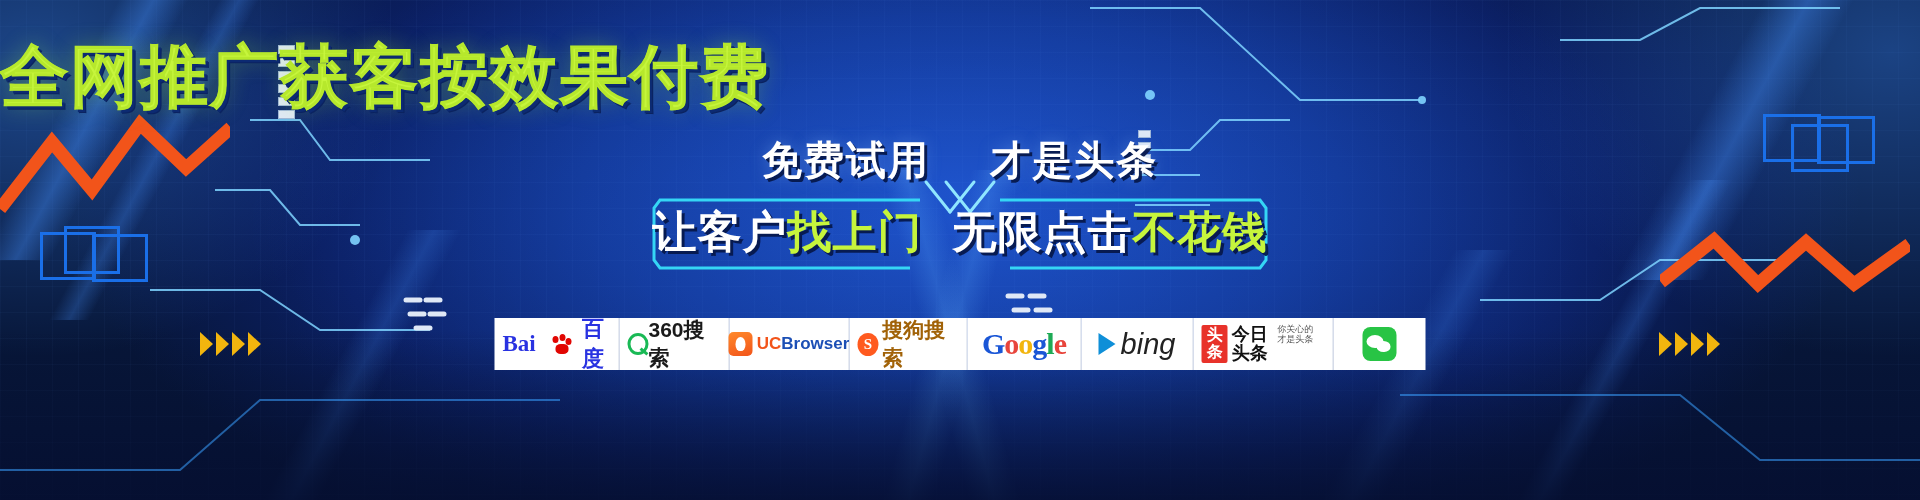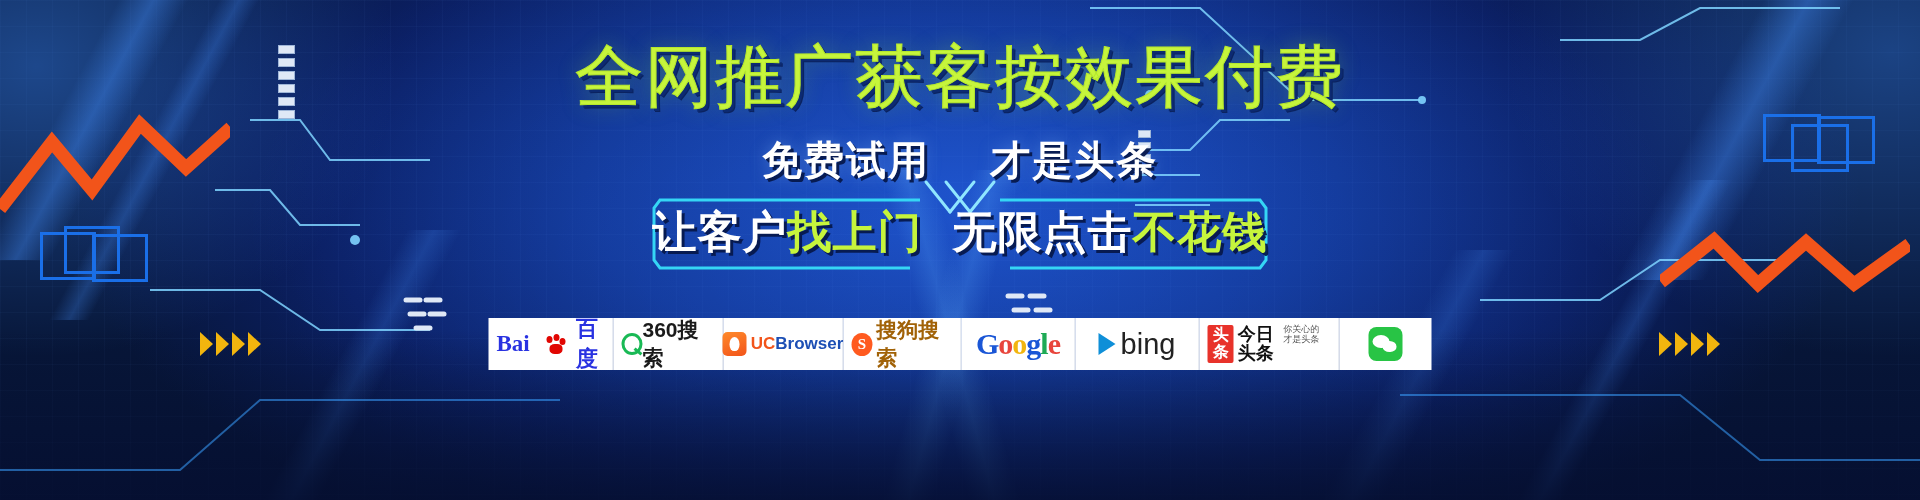--- a/index.html
+++ b/index.html
@@ -56,23 +56,22 @@
 
   
   .rects{ position:absolute; }
   .rects u{ position:absolute; display:block; border:3px solid #1a6fe8; }
 
   
   .content{ position:absolute; left:0; right:0; top:0; }
 
   .title{
     position:absolute; left:0; right:0; top:42px;
-    text-align:center;
     font-size:68px; line-height:1;
-    font-weight:normal;
+    font-weight:bold;
     letter-spacing:2px;
     color:#c6f53c;
     -webkit-text-stroke:1px #b6e82c;
     text-shadow:
       3px 3px 0 #0c2a72,
       4px 4px 0 #0b2360,
       0 0 22px rgba(160,240,60,.35);
   }
 
   .subtitle{
@@ -353,21 +352,21 @@
         <span class="t">搜狗搜索</span>
       </span>
     </div>
 
     <div class="logo" style="width:114px;">
       <span class="goog">
         <span class="b1">G</span><span class="r">o</span><span class="y">o</span><span class="b1">g</span><span class="g">l</span><span class="r">e</span>
       </span>
     </div>
 
-    <div class="logo" style="width:124px;">
+    <div class="logo" style="width:112px;font-style:italic;">
       <span class="bing">
         <span class="tri"></span>
         <span class="t">bing</span>
       </span>
     </div>
 
     <div class="logo" style="width:140px;">
       <span class="tt">
         <span class="badge">头条</span>
         <span class="col">

